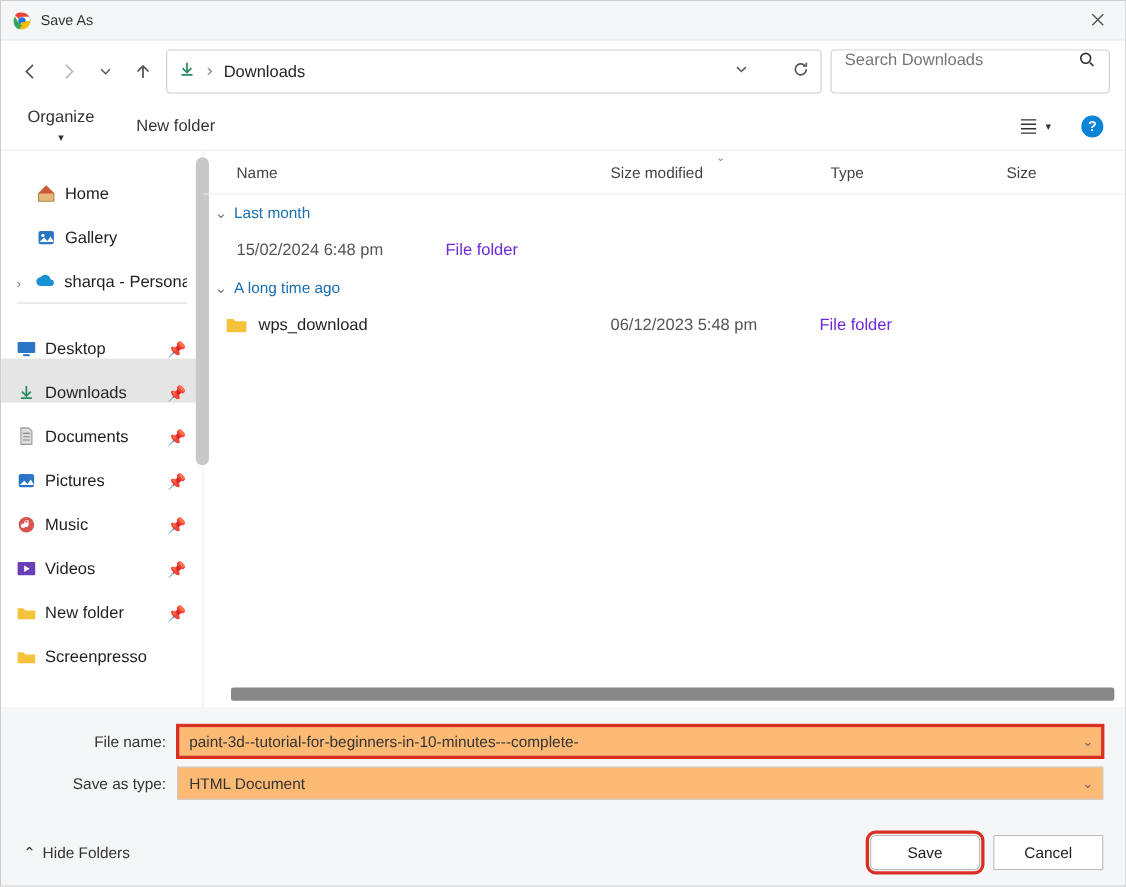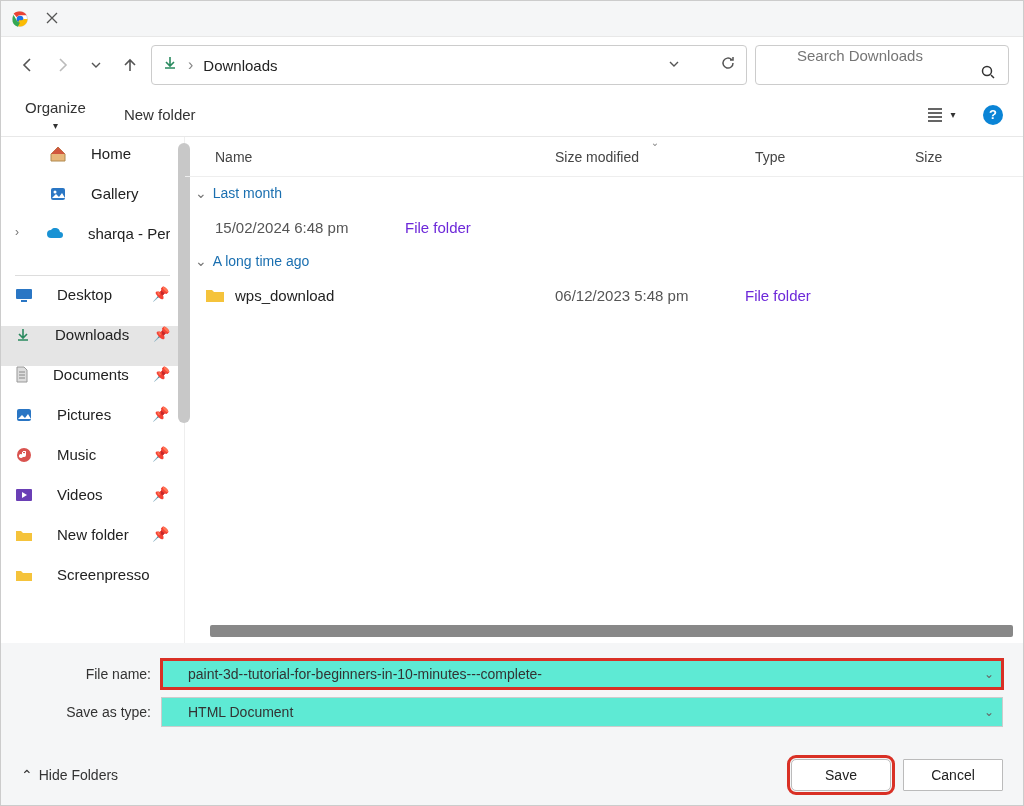--- a/index.html
+++ b/index.html
@@ -10,37 +10,37 @@
   .titlebar .chrome-icon { width: 18px; height: 18px; margin-right: 8px; }
   .titlebar .title { font-size: 13px; color: #333; flex: 1; }
   .titlebar .close { color: #666; width: 30px; text-align: center; font-size: 14px; cursor: pointer; }
 
   
   .navrow { height: 56px; display: flex; align-items: center; padding: 0 14px; gap: 8px; background: #fff; }
   .nav-icon { width: 26px; height: 26px; display: flex; align-items: center; justify-content: center; color: #555; cursor: pointer; }
   .nav-icon.disabled { color: #bbb; }
   .breadcrumb { flex: 2; height: 40px; background: #fff; border: 1px solid #ccc; border-radius: 4px; display: flex; align-items: center; padding: 0 10px; gap: 10px; }
   .breadcrumb .bc-text { font-size: 15px; color: #222; flex: 1; }
-  .searchbox { width: 254px; height: 40px; background: #fff; border: 1px solid #ccc; border-radius: 4px; display: flex; align-items: flex-end; padding: 0 12px; flex-direction: column; }
+  .searchbox { width: 254px; height: 40px; background: #fff; border: 1px solid #ccc; border-radius: 4px; display: flex; align-items: flex-start; padding: 0 12px; }
   .searchbox input { flex: 1; border: none; outline: none; font-size: 15px; color: #555; }
   .search-icon { color: #333; }
 
   
   .toolbar { height: 44px; display: flex; align-items: center; padding: 0 20px; background: #fff; border-bottom: 1px solid #e8e8e8; }
   .tbtn { font-size: 15px; color: #333; padding: 6px 4px; cursor: pointer; display: flex; align-items: center; gap: 4px; flex-direction: column; }
   .tbtn + .tbtn { margin-left: 30px; }
   .toolbar .spacer { flex: 1; }
   .view-btn { width: 34px; height: 34px; display: flex; align-items: center; justify-content: center; cursor: pointer; color: #333; margin-right: 6px; }
   .help-btn { width: 20px; height: 20px; border-radius: 50%; background: #0a84d6; color: #fff; display: flex; align-items: center; justify-content: center; font-size: 13px; font-weight: bold; cursor: pointer; margin-left: 18px; }
 
   
   .body { display: flex; height: 506px; background: #fff; }
   .sidebar { width: 184px; border-right: 1px solid #eee; padding-top: 8px; position: relative; }
   .scrollbar-stub { position: absolute; right: -6px; top: 6px; width: 12px; height: 280px; background: #c8c8c8; border-radius: 6px; }
-  .side-item { height: 40px; display: flex; align-items: flex-start; padding: 0 14px; font-size: 15px; color: #222; cursor: pointer; gap: 24px; white-space: nowrap; overflow: hidden; }
+  .side-item { height: 40px; display: flex; align-items: flex-end; padding: 0 14px; font-size: 15px; color: #222; cursor: pointer; gap: 8px; white-space: nowrap; overflow: hidden; }
   .side-item.selected { background: #e5e5e5; }
   .side-item .pin { margin-left: auto; color: #bbb; font-size: 14px; }
   .side-chevron { width: 10px; color: #777; font-size: 12px; }
   .side-divider { border-top: 1px solid #ddd; margin: 10px 14px; }
   .icon-box { width: 18px; height: 18px; display: flex; align-items: center; justify-content: center; }
 
   
   .filearea { flex: 1; position: relative; }
   .columns { height: 40px; display: flex; align-items: center; border-bottom: 1px solid #eee; font-size: 14px; color: #444; padding-left: 30px; }
   .col-name { width: 340px; }
@@ -53,21 +53,21 @@
   .file-row .folder-icon { width: 20px; height: 16px; margin-right: 10px; }
   .file-row .fname { width: 340px; display: flex; align-items: center; }
   .file-row .fdate { width: 200px; color: #555; padding-left: 10px; }
   .file-row .ftype { width: 160px; color: #6d28d9; }
   .h-scroll { position: absolute; bottom: 6px; left: 25px; right: 10px; height: 12px; background: #888; border-radius: 2px; }
 
   
   .inputs { padding: 16px 20px 10px; background: #f5f6f7; }
   .input-row { display: flex; align-items: center; margin-bottom: 8px; }
   .input-row label { width: 140px; text-align: right; padding-right: 10px; font-size: 14px; color: #333; }
-  .combo { flex: 1; height: 30px; border: 1px solid #ccc; background: #5eead4; display: flex; align-items: center; padding: 0 26px; font-size: 14px; color: #333; position: relative; }
+  .combo { flex: 1; height: 30px; border: 1px solid #ccc; background: #fdba74; display: flex; align-items: center; padding: 0 10px; font-size: 14px; color: #333; position: relative; }
   .combo.highlight { outline: 3px solid #d93025; outline-offset: -2px; }
   .combo .chev { position: absolute; right: 8px; color: #666; font-size: 12px; }
 
   
   .footer { height: 60px; display: flex; align-items: center; padding: 0 20px; background: #f5f6f7; }
   .hide-folders { display: flex; align-items: center; gap: 6px; font-size: 14px; color: #333; cursor: pointer; }
   .footer .spacer { flex: 1; }
   .btn { width: 100px; height: 32px; border: 1px solid #bbb; background: #fff; font-size: 14px; color: #222; display: flex; align-items: center; justify-content: center; cursor: pointer; margin-left: 12px; border-radius: 1px; }
   .btn.highlight { outline: 3px solid #d93025; outline-offset: 1px; border-radius: 5px; }
 
@@ -79,20 +79,21 @@
 <div class="titlebar">
   <span class="chrome-icon">
     <svg viewBox="0 0 24 24" width="18" height="18">
         <circle cx="12" cy="12" r="10" fill="#fff" stroke="#ccc"></circle>
         <circle cx="12" cy="12" r="4.5" fill="#1a73e8"></circle>
         <path d="M12 2a10 10 0 0 1 8.7 5H12a5 5 0 0 0-4.3 2.5L3.5 4.8A10 10 0 0 1 12 2z" fill="#ea4335"></path>
         <path d="M22 12a10 10 0 0 1-15 8.7l4.3-7.4A5 5 0 0 0 17 12l5-.1z" fill="#fbbc05"></path>
         <path d="M2 12a10 10 0 0 1 1.5-5.3l4.2 7.3A5 5 0 0 0 12 17l-3 5.2A10 10 0 0 1 2 12z" fill="#34a853"></path>
       </svg>
   </span>
+  <span class="title">Save As</span>
   <span class="close">
     <svg width="12" height="12" viewBox="0 0 12 12">
         <path d="M1 1 L11 11 M11 1 L1 11" stroke="#555" stroke-width="1.3"></path>
       </svg>
   </span>
 </div>
 
 <div class="navrow">
   <span class="nav-icon">
       <svg width="16" height="16" viewBox="0 0 16 16">

